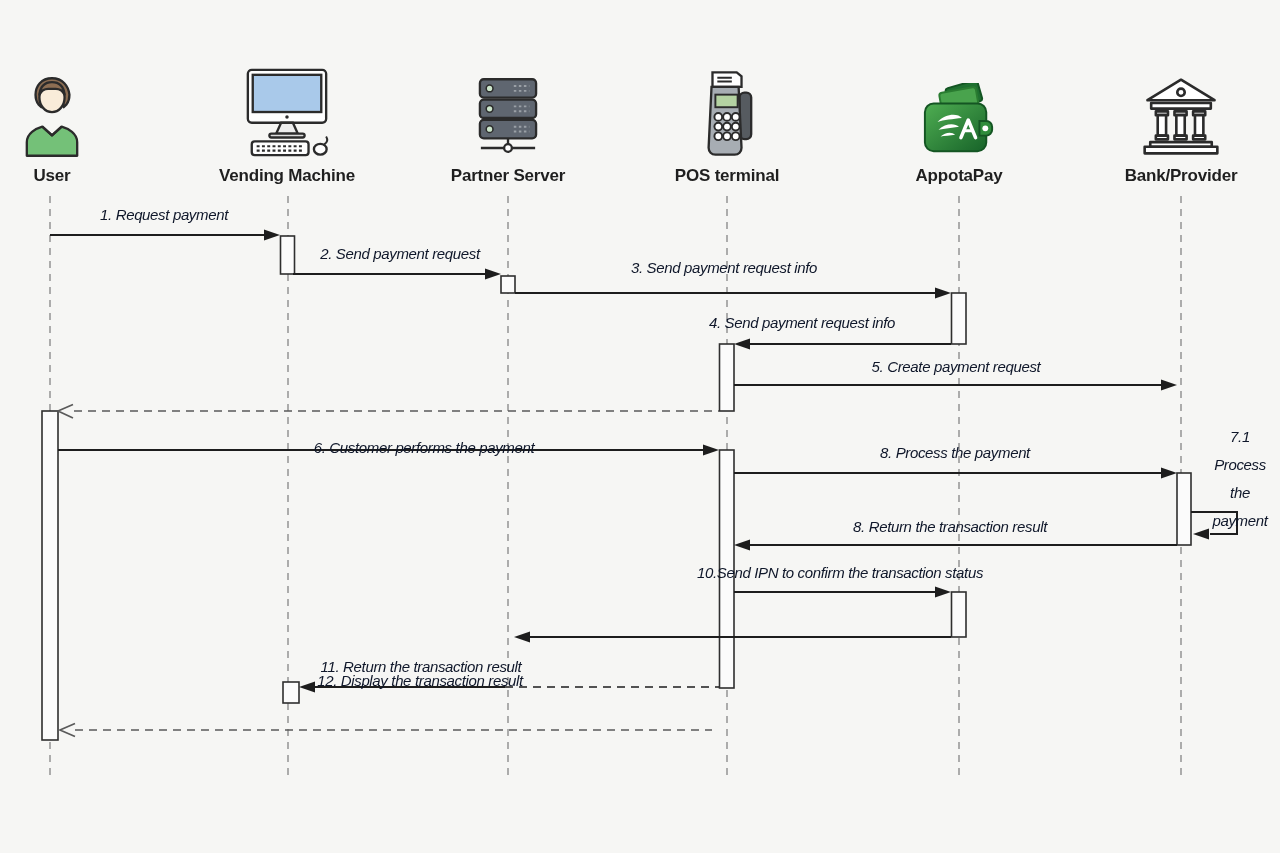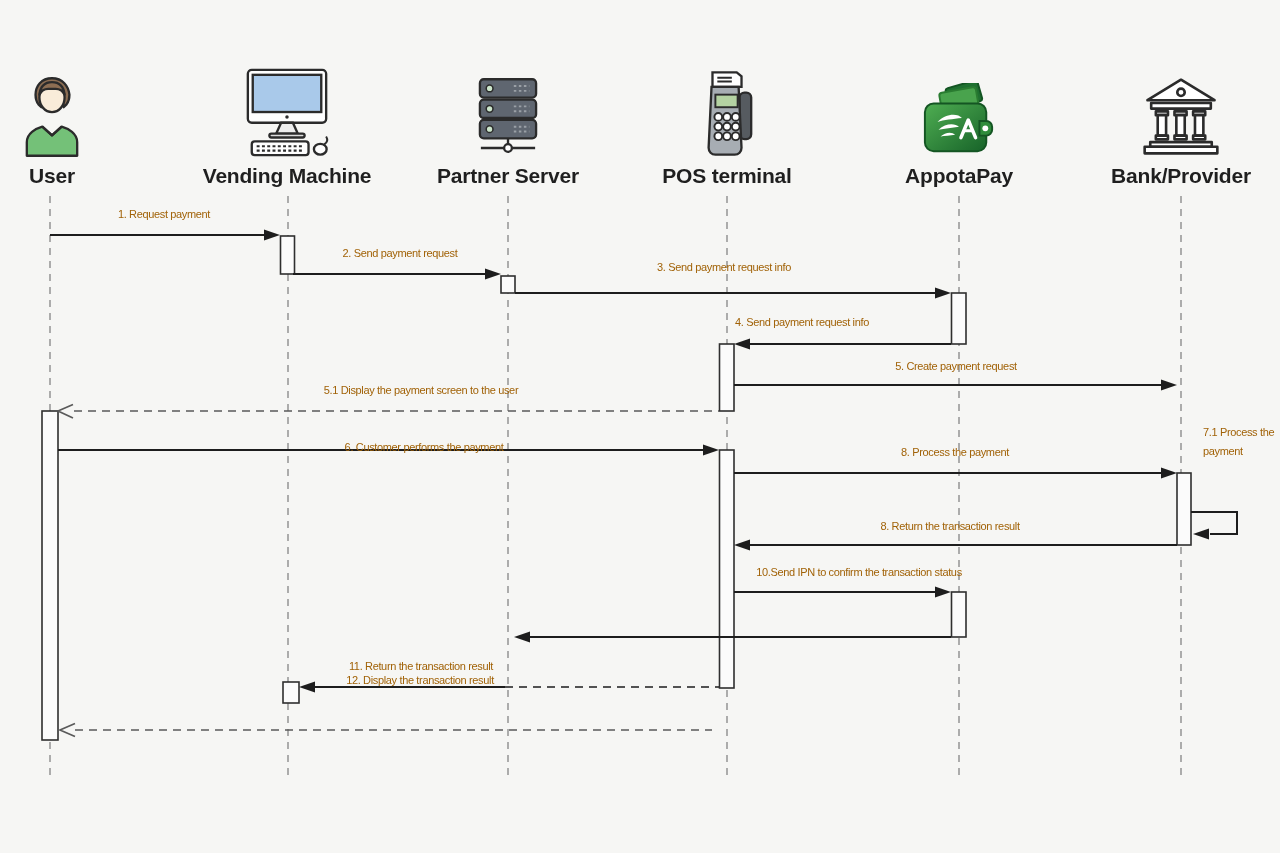--- a/index.html
+++ b/index.html
@@ -7,29 +7,29 @@
     position:relative;width:1280px;height:853px;margin:0 auto;
     background:#f6f6f4;overflow:hidden;
     font-family:"Liberation Sans",sans-serif;color:#1f1f1f;
   }
   
   .actor{
     position:absolute;top:62px;height:124px;width:180px;
     display:flex;flex-direction:column;align-items:center;justify-content:flex-end;
   }
   .actor .nm{
-    margin-top:7px;font-weight:bold;font-size:21px;letter-spacing:-0.2px;
+    margin-top:7px;font-weight:bold;font-size:17px;letter-spacing:-0.2px;
     white-space:nowrap;line-height:20px;
   }
   
   .msg{
-    position:absolute;font-size:11px;letter-spacing:-0.35px;
-    white-space:nowrap;transform:translateX(-50%);line-height:19px;color:#a16207;
-  }
-  .msg.multi{white-space:normal;text-align:left;width:74px;line-height:19px;}
+    position:absolute;font-size:15px;letter-spacing:-0.35px;
+    white-space:nowrap;transform:translateX(-50%);line-height:19px;color:#0f172a;font-style:italic;
+  }
+  .msg.multi{white-space:normal;text-align:center;width:74px;line-height:28px;}
   svg.overlay{position:absolute;left:0;top:0;}
 </style>
 </head>
 <body>
 
 <div class="stage">
 
   <svg class="overlay" width="1280" height="853" viewBox="0 0 1280 853">
     <defs>
       <linearGradient id="apGrad" x1="0" y1="0" x2="1" y2="1">
@@ -228,22 +228,21 @@
       </g>
     </svg>
     <div class="nm">Bank/Provider</div>
   </div>
 
   <div class="msg" style="left:164px;top:205px">1. Request payment</div>
   <div class="msg" style="left:400px;top:244px">2. Send payment request</div>
   <div class="msg" style="left:724px;top:258px">3. Send payment request info</div>
   <div class="msg" style="left:802px;top:313px">4. Send payment request info</div>
   <div class="msg" style="left:956px;top:357px">5. Create payment request</div>
-  <div class="msg" style="left:421px;top:381px">5.1 Display the payment screen to the user</div>
   <div class="msg" style="left:424px;top:438px">6. Customer performs the payment</div>
   <div class="msg" style="left:955px;top:443px">8. Process the payment</div>
   <div class="msg multi" style="left:1240px;top:423px">7.1 Process the payment</div>
   <div class="msg" style="left:950px;top:517px">8. Return the transaction result</div>
-  <div class="msg" style="left:859px;top:563px">10.Send IPN to confirm the transaction status</div>
+  <div class="msg" style="left:840px;top:563px">10.Send IPN to confirm the transaction status</div>
   <div class="msg" style="left:421px;top:657px">11. Return the transaction result</div>
   <div class="msg" style="left:420px;top:671px">12. Display the transaction result</div>
 
 </div>
 
 </body></html>

